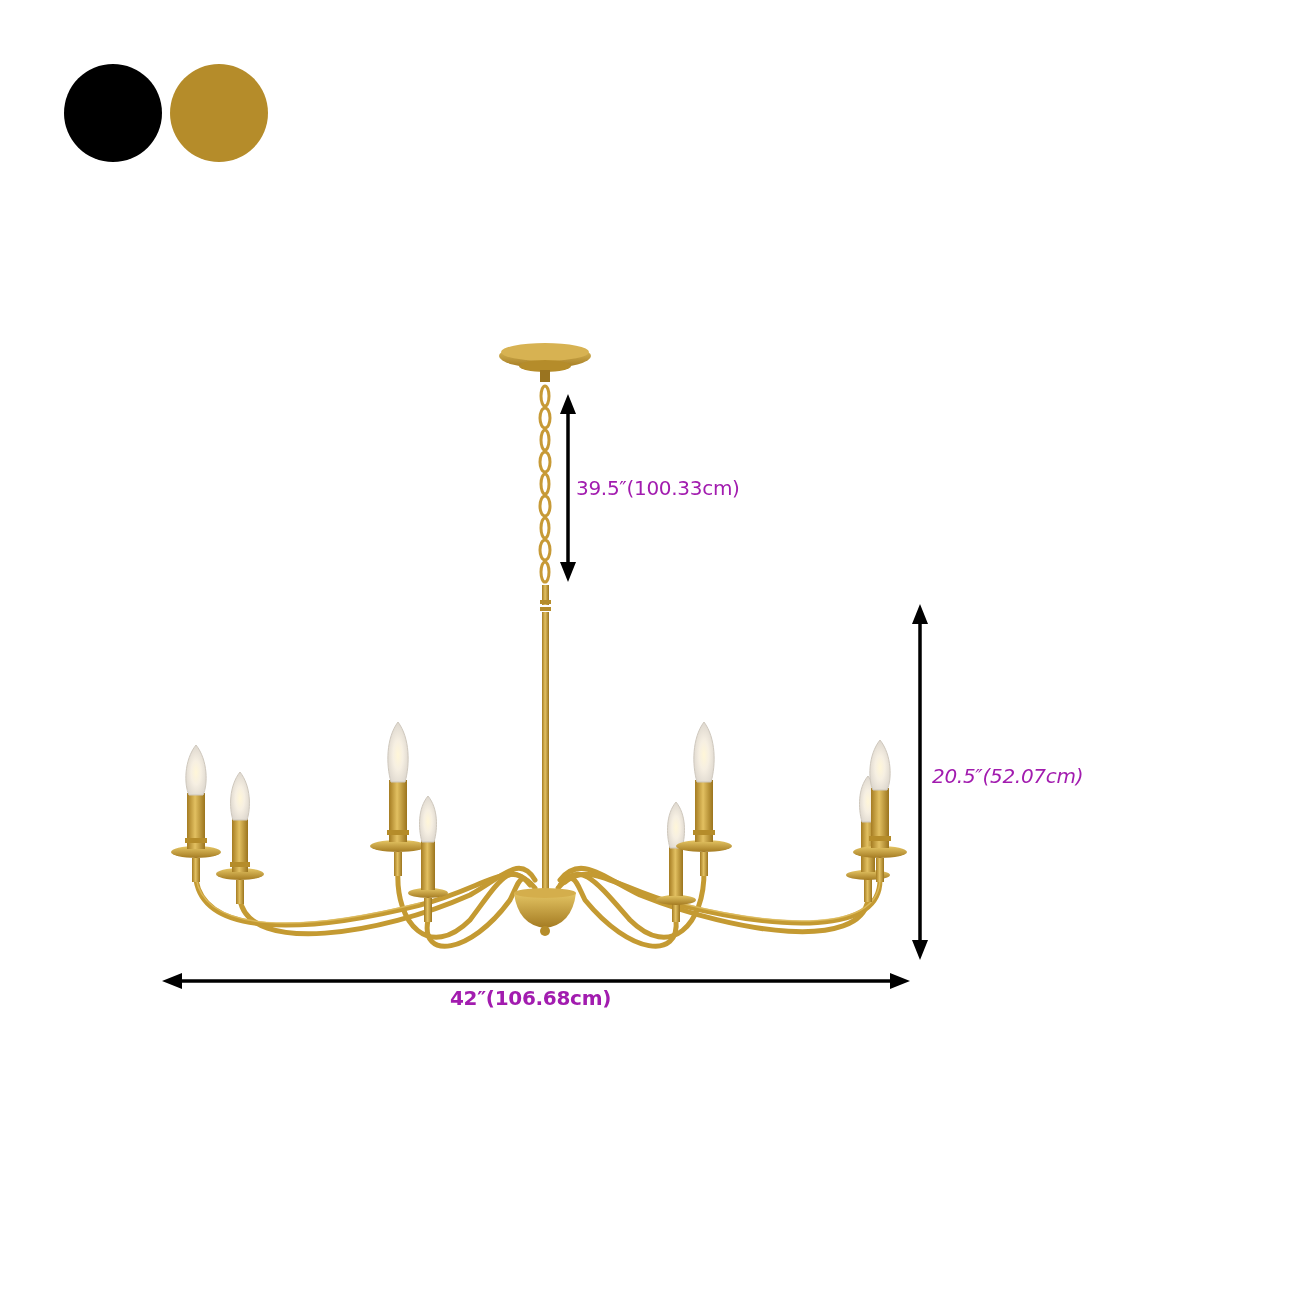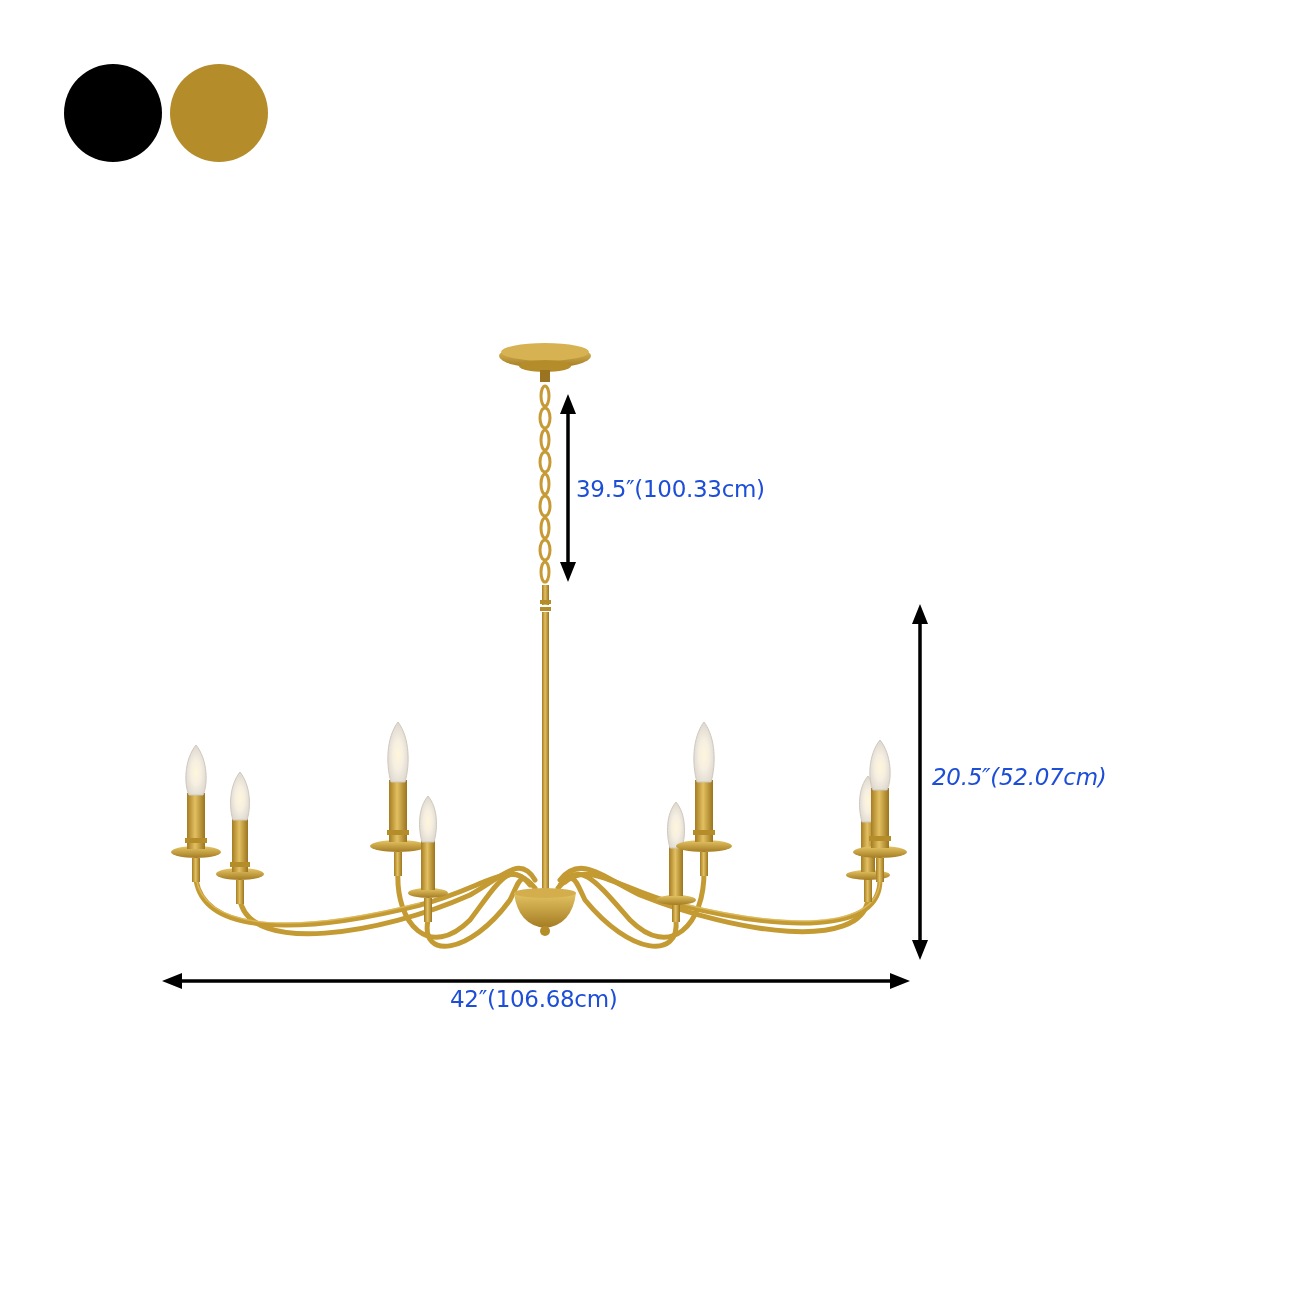--- a/index.html
+++ b/index.html
@@ -19,28 +19,28 @@
       width: 98px;
       height: 98px;
       border-radius: 50%;
       cursor: pointer;
     }
     #swatch-black { left: 64px; top: 64px; }
     #swatch-gold  { left: 170px; top: 64px; }
     .dim-label {
       position: absolute;
       font-family: "DejaVu Sans", sans-serif;
-      font-size: 23px;
-      color: #1d4ed8;
+      font-size: 20px;
+      color: #a21caf;
       letter-spacing: -0.3px;
       white-space: nowrap;
     }
     #label-chain  { left: 576px; top: 476px; }
     #label-height { left: 932px; top: 764px; font-style: italic; }
-    #label-width  { left: 450px; top: 986px; }
+    #label-width  { left: 450px; top: 986px; font-weight: bold; }
     #diagram {
       position: absolute;
       left: 0; top: 0;
       width: 1300px; height: 1300px;
     }
   </style>
 </head>
 <body>
 
 <div class="swatch" id="swatch-black" title="Black" style="background: rgb(0, 0, 0);"></div>

